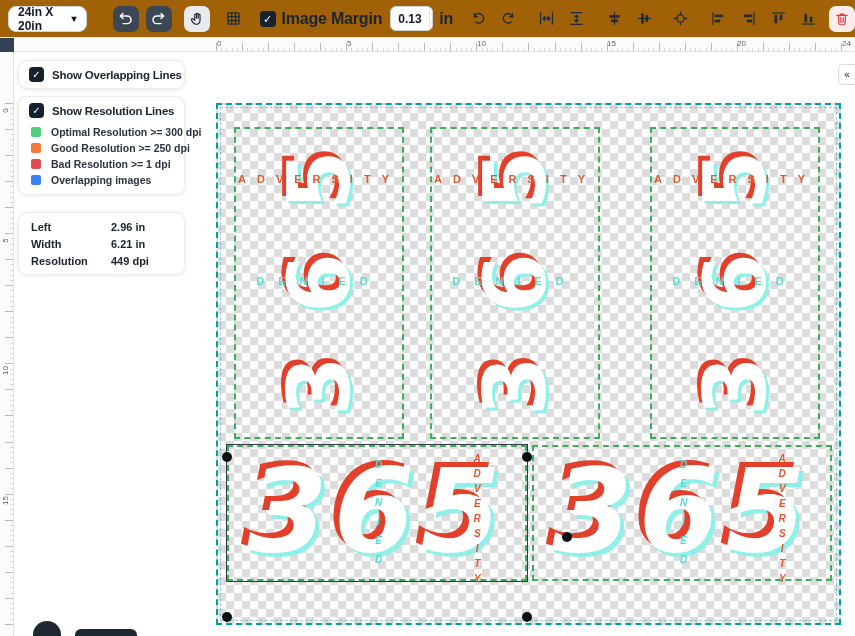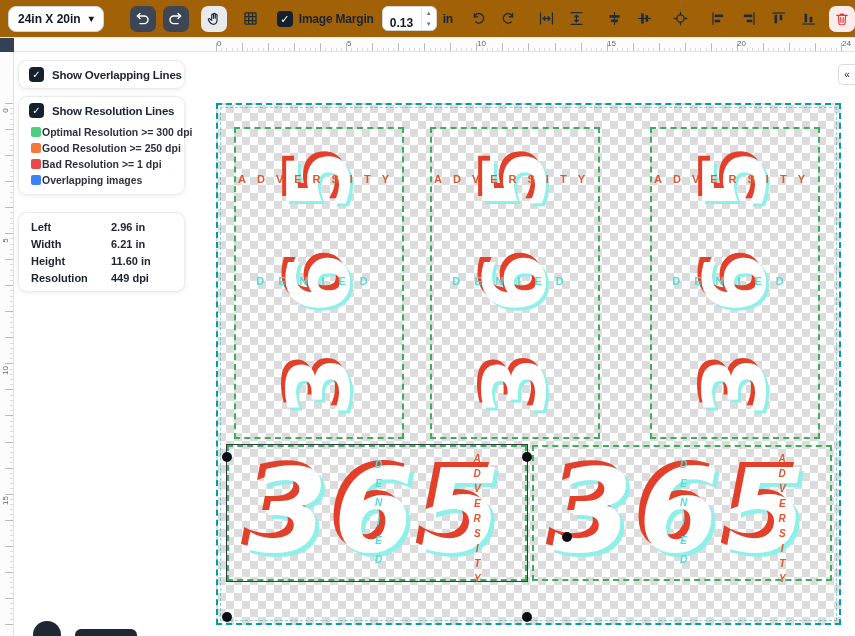--- a/index.html
+++ b/index.html
@@ -14,22 +14,22 @@
                  font-size:12px; font-weight:700; color:#111827; cursor:pointer; }
   .size-select .chev { font-size:10px; color:#111827; }
   .tbtn { width:26px; height:26px; border:none; background:transparent; border-radius:7px;
           display:flex; align-items:center; justify-content:center; color:#212b38; cursor:pointer; flex:0 0 auto; }
   .tbtn svg { display:block; }
   .tbtn.dark { background:#3d4654; color:#fff; }
   .tbtn.soft { background:#e8eaee; }
   .tbtn.danger { background:#fdecec; color:#e23b3b; }
   .chk { width:16px; height:16px; background:#16212e; border-radius:4px; color:#fff; font-size:11px;
          line-height:16px; text-align:center; cursor:pointer; flex:0 0 auto; }
-  .lbl { font-size:12px; font-weight:700; color:#1b2430; letter-spacing:-0.2px; white-space:nowrap; }
-  .num-wrap { width:58px; height:25px; border:1px solid #cfd4da; border-radius:6px; display:flex; align-items:flex-end; overflow:hidden; background:#fff; }
+  .lbl { font-size:16px; font-weight:700; color:#1b2430; letter-spacing:-0.2px; white-space:nowrap; }
+  .num-wrap { width:58px; height:25px; border:1px solid #cfd4da; border-radius:6px; display:flex; align-items:center; overflow:hidden; background:#fff; }
   .num-wrap input { width:38px; border:none; outline:none; font-size:12px; font-weight:600; color:#111827;
                     padding-left:7px; font-family:"Liberation Sans",sans-serif; }
   .steppers { width:18px; border-left:1px solid #e3e6ea; display:flex; flex-direction:column; }
   .steppers span { flex:1; font-size:6px; color:#6b7280; text-align:center; line-height:11px; cursor:pointer; }
 
   
   .ruler-corner { position:absolute; left:0; top:38px; width:14px; height:14px; background:#334155; z-index:40; }
   .ruler-h { position:absolute; left:14px; top:38px; width:841px; height:14px; background:#fcfcfc;
              border-bottom:1px solid #e2e2e2; z-index:40;
              background-image:
@@ -88,21 +88,21 @@
 
   .handle { position:absolute; width:10px; height:10px; background:#0b0f14; border-radius:50%;
             transform:translate(-50%,-50%); z-index:10; cursor:nwse-resize; }
 
   
   .panel { position:absolute; background:#fff; border:1px solid #ececec; border-radius:9px;
            box-shadow:0 1px 5px rgba(0,0,0,.08); z-index:60; }
   .panel-row { display:flex; align-items:center; gap:8px; padding:6px 10px; }
   .panel .chk { width:15px; height:15px; line-height:15px; font-size:10px; }
   .panel .lbl { font-size:11.5px; }
-  .legend-row { display:flex; align-items:center; gap:1px; padding:2px 10px 2px 12px; }
+  .legend-row { display:flex; align-items:center; gap:10px; padding:2px 10px 2px 12px; }
   .legend-sq { width:10px; height:10px; border-radius:2px; flex:0 0 auto; }
   .legend-tx { font-size:10.5px; font-weight:600; color:#2b3340; white-space:nowrap; }
   .info-row { display:flex; padding:2.5px 12px; }
   .info-lb { width:80px; font-size:11px; font-weight:600; color:#1b2430; }
   .info-vl { font-size:11px; font-weight:700; color:#1b2430; }
 
   #panel-overlap { left:18px; top:60px; width:167px; }
   #panel-res { left:18px; top:96px; width:167px; padding-bottom:6px; }
   #panel-info { left:18px; top:212px; width:167px; padding:5px 0; }
 
@@ -349,24 +349,20 @@
 <div class="panel" id="panel-info">
   <div class="info-row">
     <span class="info-lb">Left</span>
     <span class="info-vl">2.96 in</span>
   </div>
   <div class="info-row">
     <span class="info-lb">Width</span>
     <span class="info-vl">6.21 in</span>
   </div>
   <div class="info-row">
-    <span class="info-lb">Height</span>
-    <span class="info-vl">11.60 in</span>
-  </div>
-  <div class="info-row">
     <span class="info-lb">Resolution</span>
     <span class="info-vl">449 dpi</span>
   </div>
 </div>
 
 <div class="side-toggle">
   <span>«</span>
 </div>
 
 <button class="fab-circle"></button>

